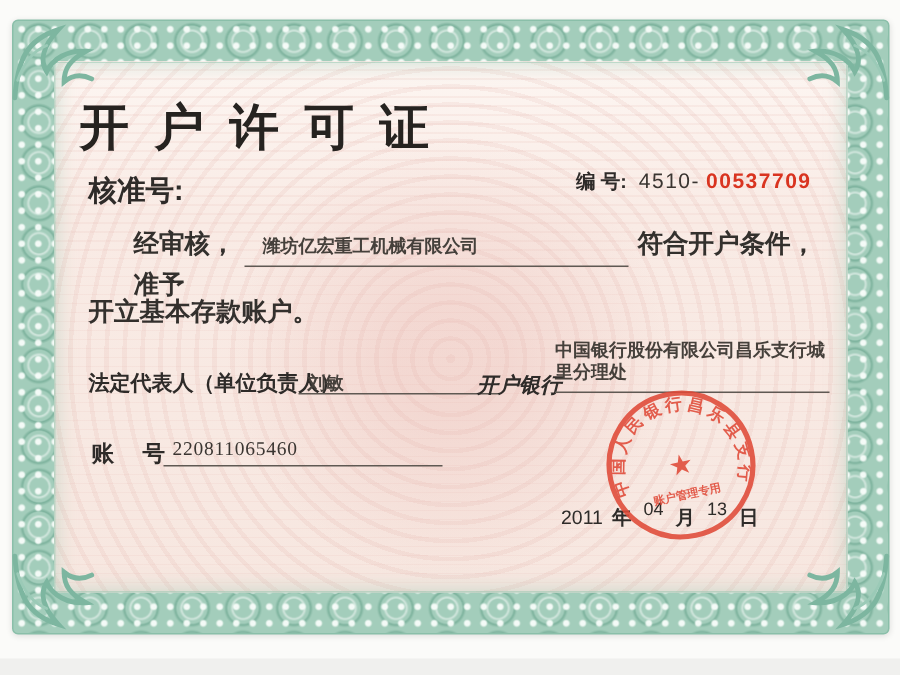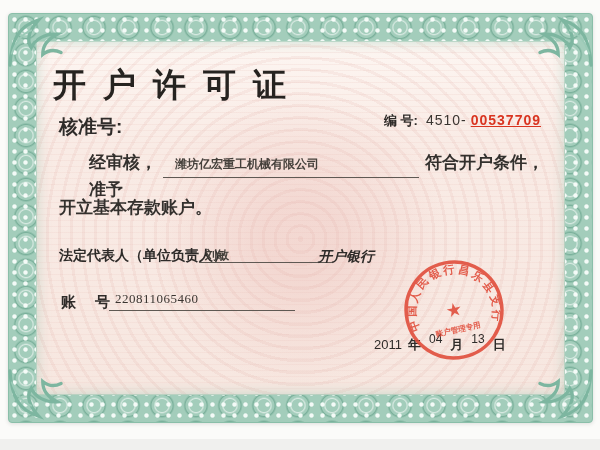--- a/index.html
+++ b/index.html
@@ -139,33 +139,37 @@
 
     <div class="title">开户许可证</div>
 
     <div class="row-ids">
       <div style="display:flex;">
         <span class="approval-label">核准号:</span>
       </div>
       <div class="serial">
         <span class="serial-label">编 号:</span>
         <span class="serial-prefix">4510-</span>
-        <span class="serial-number" style="color:#d93420;text-decoration:underline;">00537709</span>
+        <span class="serial-number" style="color:#d93420;">00537709</span>
       </div>
     </div>
 
     <div class="body-line1">
       <span>经审核，</span><span class="company-line fill-line">潍坊亿宏重工机械有限公司</span><span>符合开户条件，准予</span>
     </div>
     <div class="body-line2">开立基本存款账户。</div>
 
     <div class="legal-label">法定代表人（单位负责人）</div>
     <div class="legal-value fill-line">刘敏</div>
 
     <div class="bank-label">开户银行</div>
+    <div class="bank-value">
+      <span>中国银行股份有限公司昌乐支行城</span>
+      <span class="bank-line2 fill-line">里分理处</span>
+    </div>
 
     <div class="account-label">账　号</div>
     <div class="account-value fill-line">220811065460</div>
 
 
     <div class="date-row">
       <span>2011</span><span class="unit">年</span><span class="raised">04</span><span class="unit">月</span><span class="raised">13</span><span class="unit">日</span>
     </div>
 
     <div class="seal">

